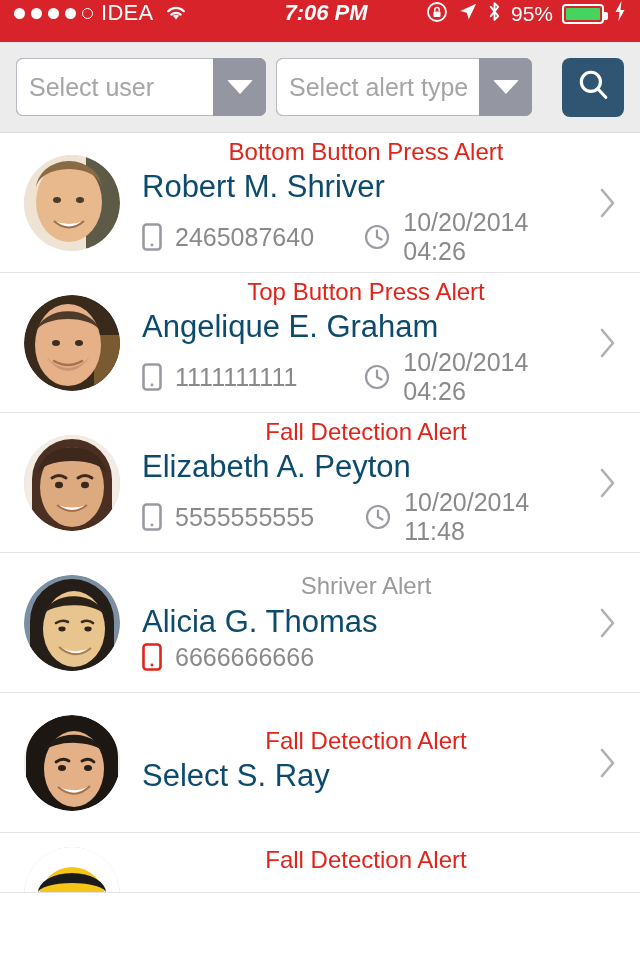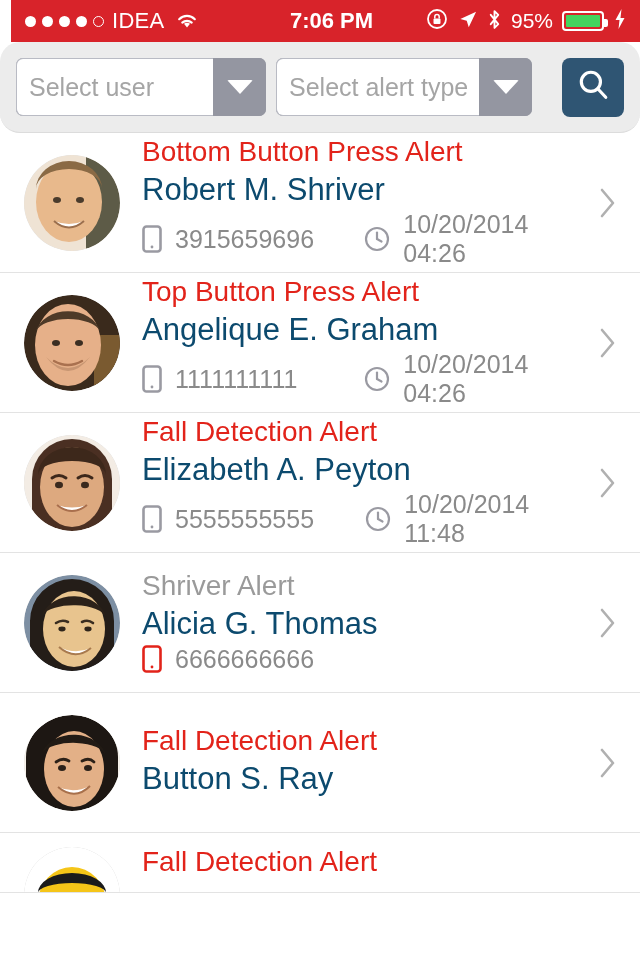--- a/index.html
+++ b/index.html
@@ -8,33 +8,32 @@
     width: 640px; height: 960px;
     font-family: "Liberation Sans", sans-serif;
     background: #ffffff;
     overflow: hidden;
   }
   .phone { position: relative; width: 640px; height: 960px; overflow: hidden; background:#fff; }
 
   
   .status-bar {
     height: 42px; background: #d8232a; color: #fff;
-    display: flex; align-items: center; position: relative;
+    display: flex; align-items: flex-start; position: relative;
     padding: 0 14px;
-    margin-left: 11px;
   }
   .sb-left { display: flex; align-items: center; gap: 8px; }
   .dots { display: flex; align-items: center; gap: 6px; }
   .dot { width: 11px; height: 11px; border-radius: 50%; background: #fff; }
   .dot.hollow { background: transparent; border: 1.6px solid #fff; }
   .carrier { font-size: 22px; letter-spacing: .3px; font-weight: 400; }
   .wifi { width: 24px; height: 18px; position: relative; margin-left: 2px; }
   .sb-center {
     position: absolute; left: 12px; right: 0; text-align: center;
-    font-size: 22px; font-weight: 700; pointer-events: none;
+    font-size: 22px; font-weight: 700; pointer-events: none; font-style: italic;
   }
   .sb-right {
     margin-left: auto; display: flex; align-items: center; gap: 9px;
     position: relative; z-index: 2;
   }
   .batt-pct { font-size: 21px; font-weight: 500; }
   .battery {
     width: 42px; height: 20px; border: 2px solid #fff; border-radius: 4px;
     padding: 2px; position: relative;
   }
@@ -55,21 +54,21 @@
     color: #fff; font-size: 37px; font-weight: 400; letter-spacing: .5px;
   }
   .icon-btn { position: relative; z-index: 3; cursor: pointer; display:flex; align-items:center; }
   .home-icon { width: 46px; height: 40px; }
   .hamburger { width: 56px; display: flex; flex-direction: column; gap: 7px; margin-left: auto; }
   .hamburger span { display:block; height: 9px; background: #fff; border-radius: 3px; }
 
   
   .filter-bar {
     height: 91px; background: #ececec; display: flex; align-items: center;
-    gap: 10px; padding: 0 16px; border-bottom: 1px solid #dcdcdc; border-radius: 20px;
+    gap: 10px; padding: 0 16px; border-bottom: 1px solid #dcdcdc;
   }
   .select {
     height: 58px; display: flex; align-items: stretch;
     border-radius: 7px; overflow: hidden; background: #9496a1;
   }
   .select.s1 { width: 250px; }
   .select.s2 { width: 256px; }
   .select .field {
     flex: 1; background: #fff; display: flex; align-items: center;
     padding: 0 12px; border: 1px solid #b9bbc4;
@@ -97,21 +96,21 @@
     display: flex; align-items: center; height: 140px;
     border-bottom: 1px solid #e3e3e3; padding: 0 16px 0 24px;
     position: relative; cursor: pointer; background:#fff;
   }
   .avatar {
     width: 96px; height: 96px; border-radius: 50%; flex: none;
     overflow: hidden; background: #ddd; position: relative;
   }
   .avatar svg { display:block; width:100%; height:100%; }
   .row-body { flex: 1; margin-left: 22px; min-width: 0; }
-  .alert-type { font-size: 28px; line-height: 1.1; margin-bottom: 5px; }
+  .alert-type { font-size: 24px; line-height: 1.1; margin-bottom: 5px; text-align: center; }
   .alert-type.red { color: #e2231a; }
   .alert-type.grey { color: #9a9a9a; }
   .person-name {
     font-size: 31px; color: #0c4a6e; line-height: 1.12;
     margin-bottom: 3px; white-space: nowrap; overflow: hidden;
   }
   .meta { display: flex; align-items: center; font-size: 25px; color: #8a8a8a; }
   .meta .phone-num { display:flex; align-items:center; width: 230px; }
   .meta .time { display:flex; align-items:center; }
   .meta .mi { flex: none; margin-right: 13px; display:flex; align-items:center; }
@@ -228,21 +227,21 @@
         <div class="alert-type red">Bottom Button Press Alert</div>
         <div class="person-name">Robert M. Shriver</div>
         <div class="meta">
           <span class="phone-num">
             <span class="mi">
               <svg viewBox="0 0 20 28" width="20" height="28">
                 <rect x="1.5" y="1.5" width="17" height="25" rx="3" stroke="#9a9aa2" stroke-width="2.6" fill="none"></rect>
                 <circle cx="10" cy="22" r="1.4" fill="#9a9aa2"></circle>
               </svg>
             </span>
-            <span>3915659696</span>
+            <span>2465087640</span>
           </span>
           <span class="time">
             <span class="mi">
               <svg viewBox="0 0 26 26" width="26" height="26">
                 <circle cx="13" cy="13" r="11" stroke="#9a9aa2" stroke-width="2.2" fill="none"></circle>
                 <line x1="13" y1="13" x2="13" y2="6.5" stroke="#9a9aa2" stroke-width="2.2" stroke-linecap="round"></line>
                 <line x1="13" y1="13" x2="17.5" y2="15.5" stroke="#9a9aa2" stroke-width="2.2" stroke-linecap="round"></line>
               </svg>
             </span>
             <span>10/20/2014 04:26</span>
@@ -423,21 +422,21 @@
             <path d="M58 46 q7 -4 12 1" stroke="#2c2118" stroke-width="2.8" fill="none" stroke-linecap="round"></path>
             <ellipse cx="38" cy="53" rx="4" ry="3" fill="#2a2019"></ellipse>
             <ellipse cx="64" cy="53" rx="4" ry="3" fill="#2a2019"></ellipse>
             <path d="M34 72 q17 14 32 -1 q-16 8 -32 1Z" fill="#fff"></path>
             <path d="M34 72 q17 14 32 -1" stroke="#a8704b" stroke-width="2" fill="none"></path>
           </g>
         </svg>
       </div>
       <div class="row-body">
         <div class="alert-type red">Fall Detection Alert</div>
-        <div class="person-name">Button S. Ray</div>
+        <div class="person-name">Select S. Ray</div>
       </div>
       <div class="chev">
         <svg viewBox="0 0 20 34" width="20" height="34">
           <polyline points="5,4 16,17 5,30" stroke="#b0b0b0" stroke-width="2.6" fill="none" stroke-linecap="round" stroke-linejoin="round"></polyline>
         </svg>
       </div>
     </div>
 
     <div class="alert-row partial">
       <div class="avatar">

